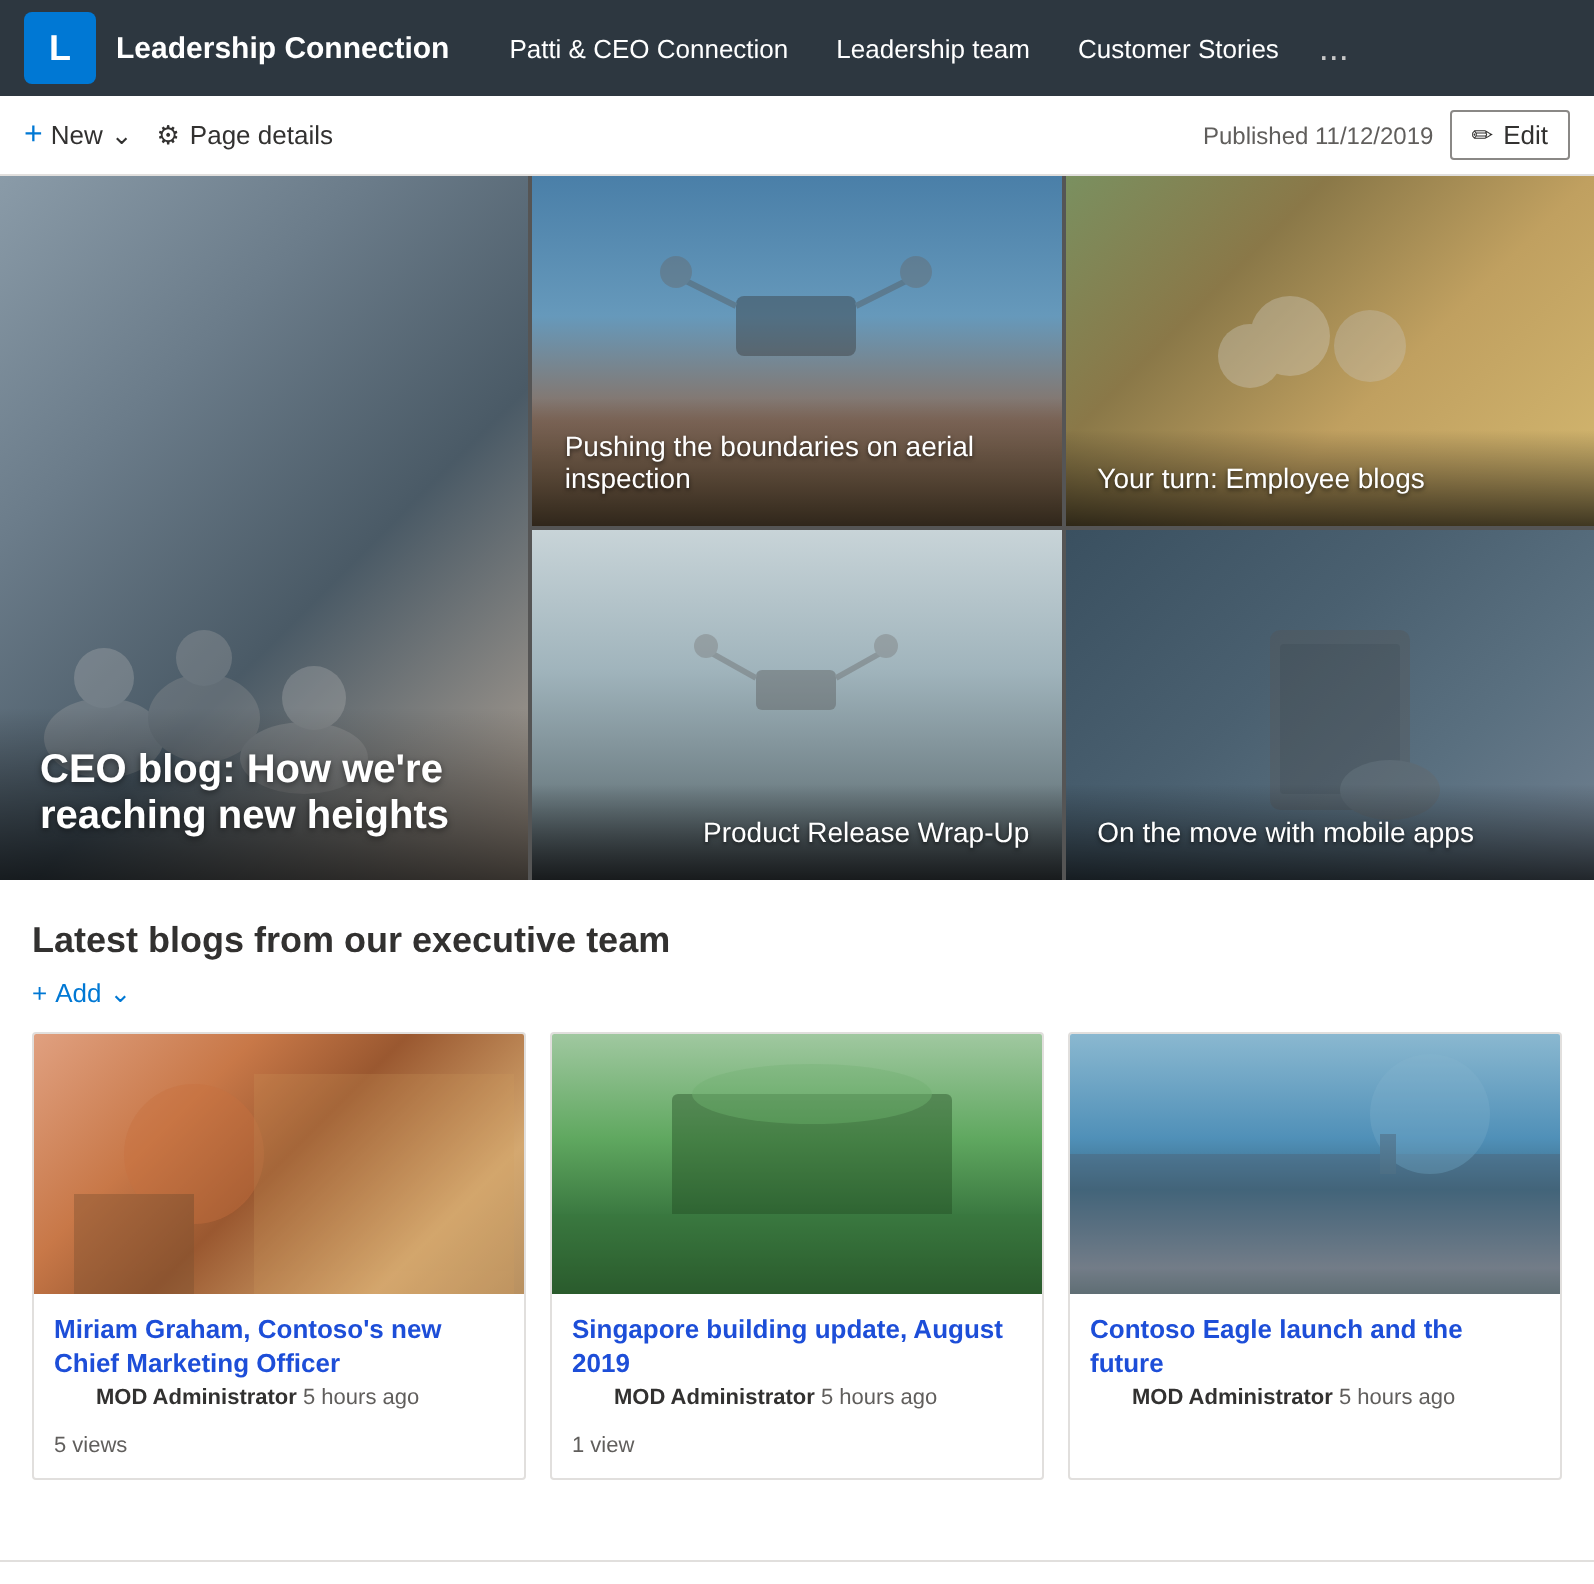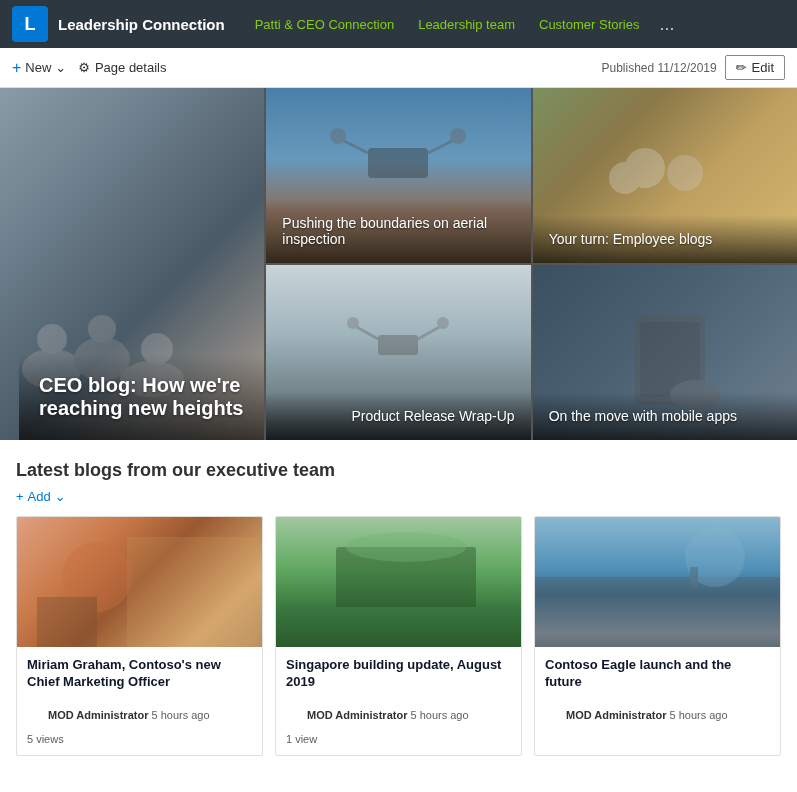--- a/index.html
+++ b/index.html
@@ -27,21 +27,21 @@
     }
     .nav-site-title {
       color: white; font-size: 15px; font-weight: 600;
       margin-right: 18px; white-space: nowrap;
     }
     .nav-links {
       display: flex; align-items: center; gap: 0;
       flex: 1;
     }
     .nav-link {
-      color: #84cc16; font-size: 13px;
+      color: #ffffff; font-size: 13px;
       padding: 0 12px; height: 48px;
       display: flex; align-items: center;
       cursor: pointer; white-space: nowrap;
       text-decoration: none;
     }
     .nav-dots {
       color: #c8c8c8; font-size: 18px; padding: 0 8px; cursor: pointer;
       display: flex; align-items: center; height: 48px;
     }
     .nav-right {
@@ -110,21 +110,20 @@
     }
     .hero-overlay {
       position: absolute;
       bottom: 0; left: 0; right: 0;
       background: linear-gradient(transparent, rgba(0,0,0,0.7));
       padding: 16px;
       color: white;
     }
     .hero-main .hero-overlay {
       padding: 20px;
-      margin-left: 19px;
     }
     .hero-main-title {
       font-size: 20px; font-weight: 600; color: white;
       text-shadow: 0 1px 3px rgba(0,0,0,0.5);
     }
     .hero-card-title {
       font-size: 14px; font-weight: 400; color: white;
       text-shadow: 0 1px 2px rgba(0,0,0,0.6);
     }
 
@@ -191,22 +190,22 @@
     .blog-img-2 {
       background: linear-gradient(180deg, #a0c8a0 0%, #60a860 40%, #3a7840 70%, #204820 100%);
     }
     .blog-img-3 {
       background: linear-gradient(180deg, #8ab8d0 0%, #5090b8 40%, #3a6880 60%, #8a9098 90%, #6a7878 100%);
     }
     .blog-card-body {
       padding: 10px;
     }
     .blog-card-title {
-      font-size: 13px; font-weight: 600; color: #0f172a;
-      margin-bottom: 18px; line-height: 1.3;
+      font-size: 13px; font-weight: 600; color: #1d4ed8;
+      margin-bottom: 2px; line-height: 1.3;
     }
     .blog-card-meta {
       font-size: 11px; color: #605e5c; margin-left: 21px;
     }
     .blog-card-meta .author {
       font-weight: 600; color: #323130;
     }
     .blog-card-views {
       font-size: 11px; color: #605e5c; margin-top: 12px;
     }

